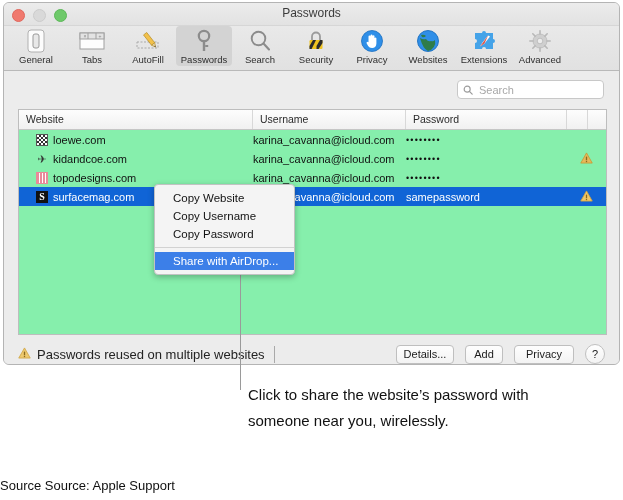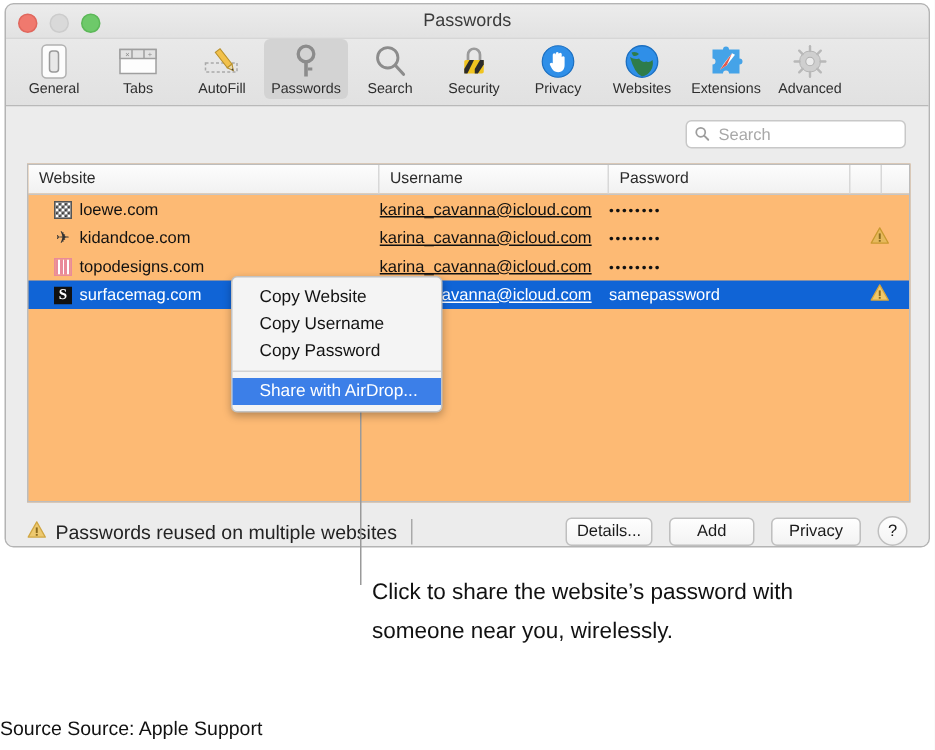--- a/index.html
+++ b/index.html
@@ -126,21 +126,21 @@
   }
   #search-field input::placeholder { color: #a8a8a8; }
 
   
   #pw-table {
     position: absolute;
     left: 14px;
     top: 38px;
     width: 589px;
     height: 226px;
-    background: #fdba74;
+    background: #86efac;
     border: 1px solid #bdbdbd;
     box-sizing: border-box;
   }
   #pw-head {
     display: flex;
     height: 19px;
     background: linear-gradient(to bottom,#fdfdfd 0%, #f1f1f1 100%);
     border-bottom: 1px solid #c6c6c6;
     font-size: 10.5px;
     color: #2b2b2b;
@@ -166,21 +166,21 @@
     font-size: 11px;
     color: #111;
   }
   .row.selected { background: #1064d6; color: #fff; }
   .cell {
     box-sizing: border-box;
     overflow: hidden;
     white-space: nowrap;
   }
   .c-website  { width: 234px; padding-left: 17px; display: flex; align-items: center; gap: 5px; }
-  .c-username { width: 153px; text-decoration: underline; }
+  .c-username { width: 153px; }
   .c-password { width: 161px; }
   .c-warn     { width: 39px; display: flex; justify-content: center; align-items: center; }
   .dots { letter-spacing: 1.2px; font-size: 9px; }
 
   .favicon {
     width: 12px; height: 12px;
     flex: 0 0 12px;
     position: relative;
     display: block;
   }
@@ -253,21 +253,21 @@
     font-size: 11px;
     color: #1b1b1b;
     height: 19px;
     line-height: 17px;
     text-align: center;
     cursor: default;
     font-family: "Liberation Sans", sans-serif;
     padding: 0;
   }
   .btn-details { width: 58px; }
-  .btn-add     { width: 57px; }
+  .btn-add     { width: 38px; }
   .btn-remove  { width: 60px; }
   .btn-help    { width: 20px; height: 20px; border-radius: 50%; }
 
   
   #ctx-menu {
     position: absolute;
     left: 127px;
     top: 184px;
     width: 139px;
     background: #f4f4f4;

